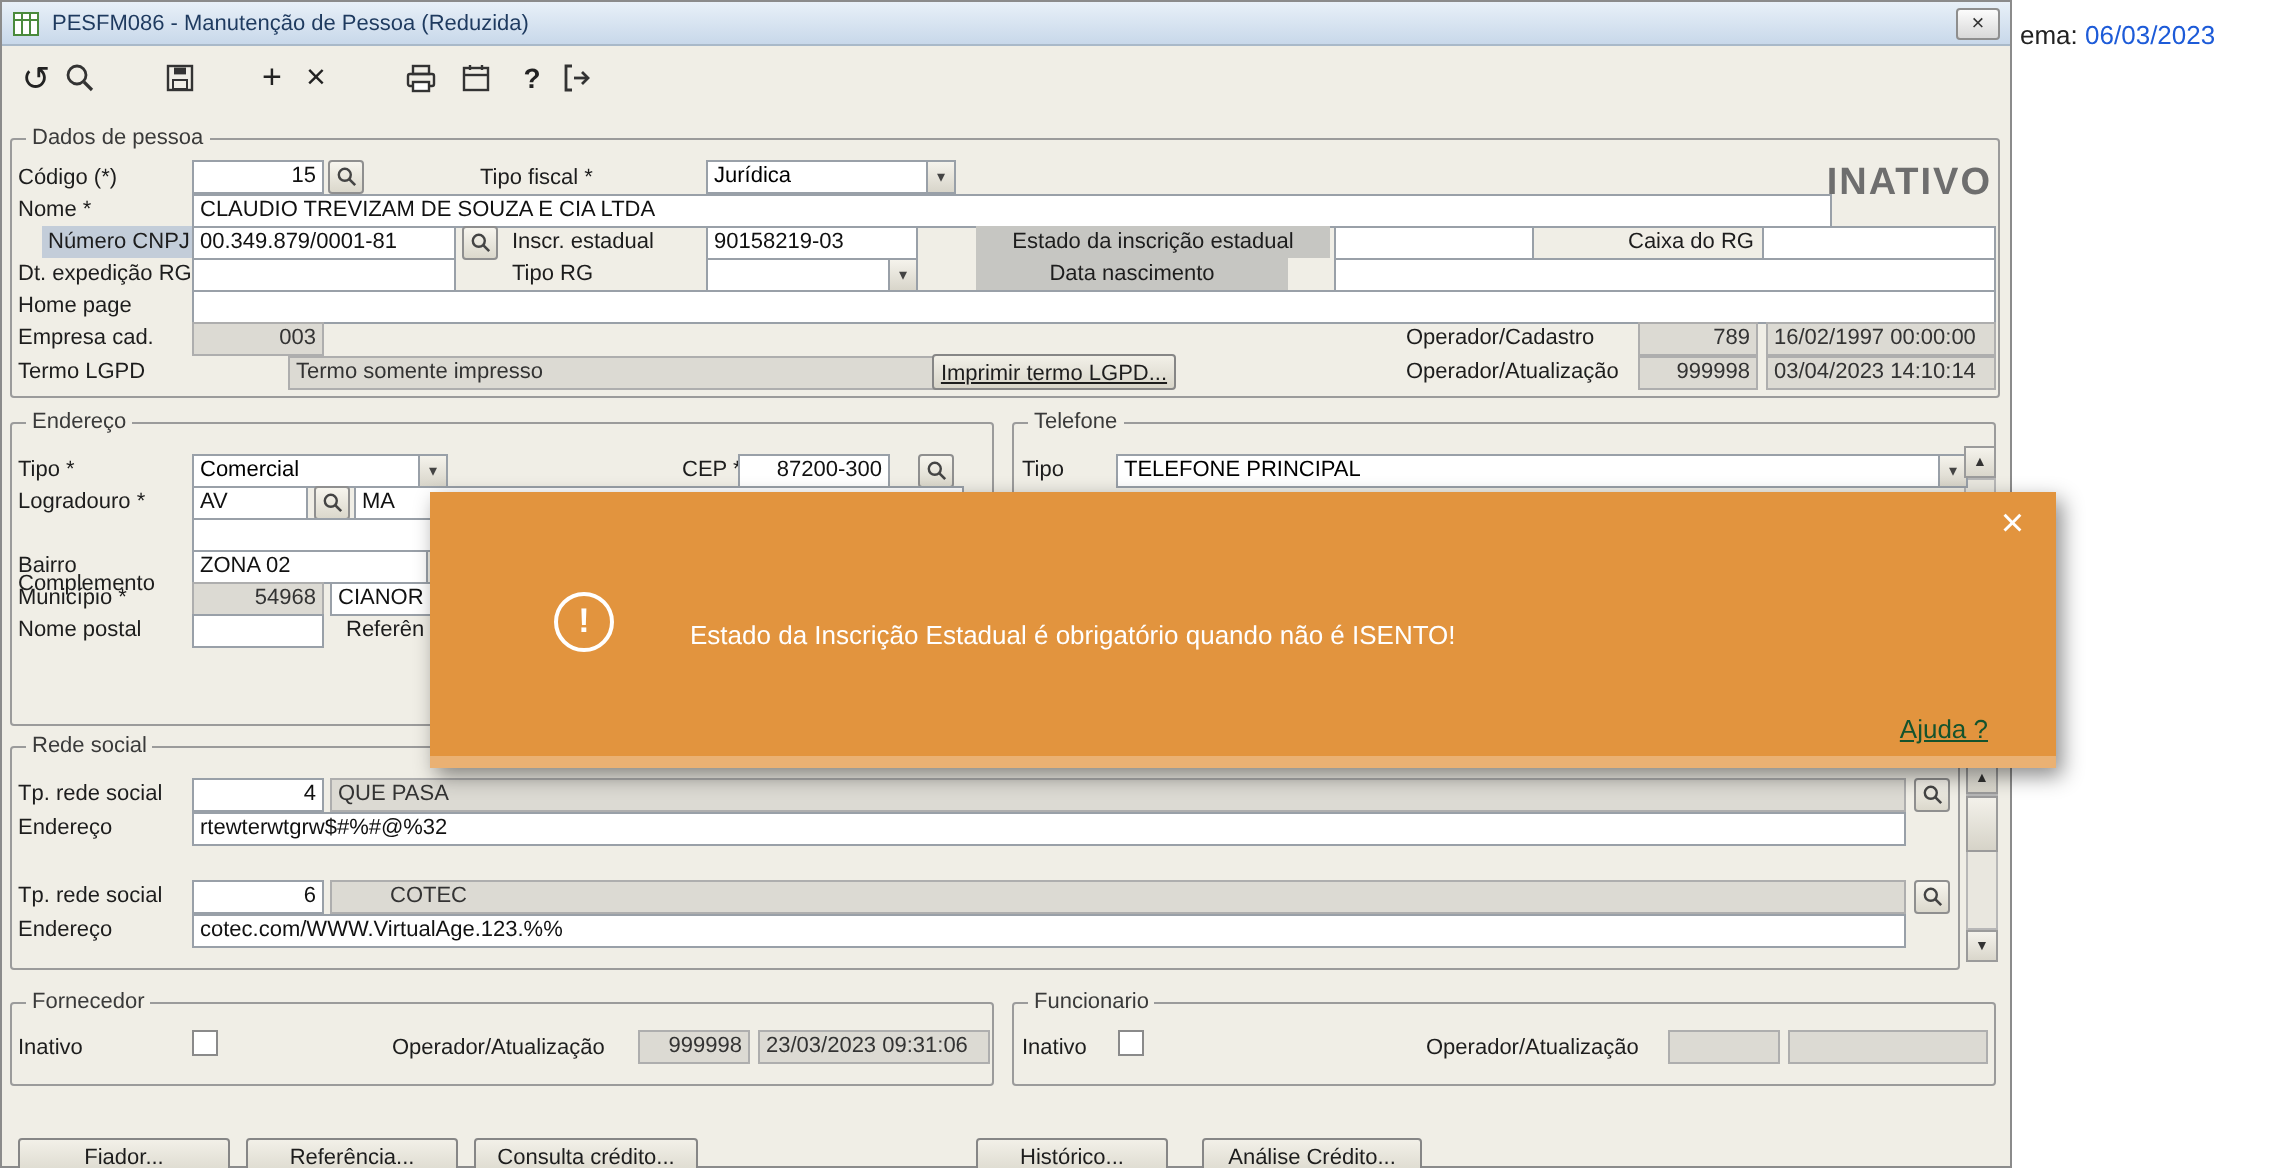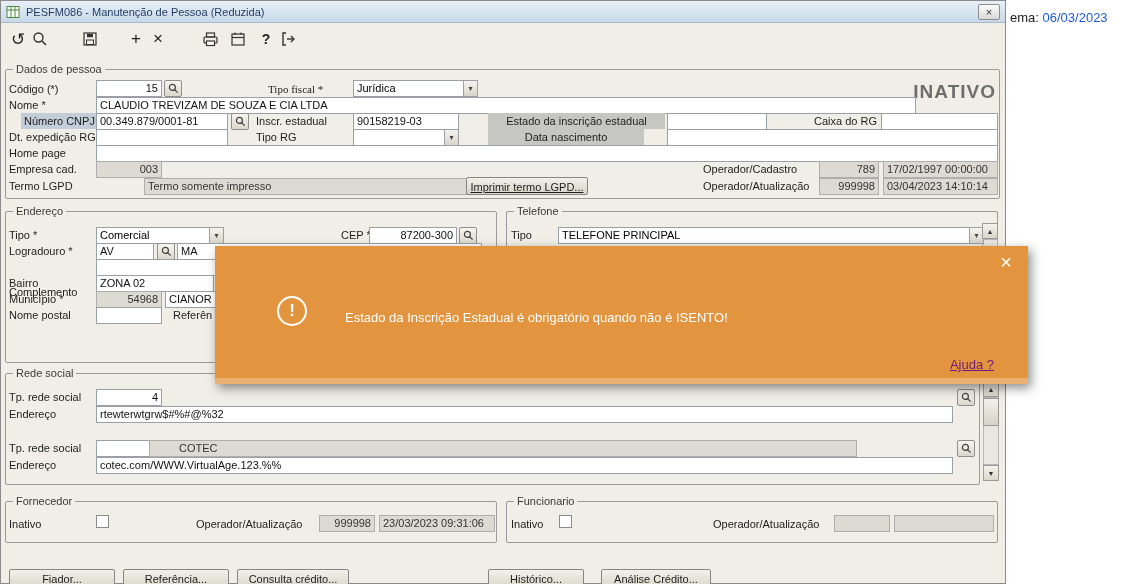--- a/index.html
+++ b/index.html
@@ -46,21 +46,21 @@
   .sb-thumb { position:absolute; width:16px; background:linear-gradient(#f3f1ea,#d6d3c8);
               border:1px solid #9b9b9b; z-index:2; }
   .checkbox { position:absolute; width:13px; height:13px; background:#fff; border:1px solid #8a8a8a; z-index:2; }
   .modal { position:absolute; left:215px; top:246px; width:813px; height:138px; background:#e2943e;
            box-shadow:3px 4px 10px rgba(0,0,0,0.45); z-index:50; }
   .modal-close { position:absolute; right:16px; top:6px; color:#fff; font-size:20px; line-height:20px; cursor:default; }
   .modal-icon { position:absolute; left:62px; top:50px; width:30px; height:30px; border:2px solid #fff;
                 border-radius:50%; color:#fff; font-size:17px; font-weight:bold; display:flex;
                 align-items:center; justify-content:center; }
   .modal-msg { position:absolute; left:130px; top:64px; color:#fff; font-size:13px; white-space:nowrap; }
-  .modal-help { position:absolute; right:34px; bottom:12px; color:#701a75; font-size:13px; text-decoration:underline; }
+  .modal-help { position:absolute; right:34px; bottom:12px; color:#14532d; font-size:13px; text-decoration:underline; }
   .modal-strip { position:absolute; left:0; right:0; bottom:0; height:6px; background:rgba(255,255,255,0.28); }
   .hdr-right { position:absolute; left:1010px; top:10px; font-size:13px; white-space:nowrap; }
   .hdr-right .pre { color:#222; }
   .hdr-right .date { color:#1d5bd8; }
 </style>
 </head>
 <body>
 
 <div class="page">
 
@@ -133,21 +133,21 @@
     <div class="glabel" style="left:12px; top:62px;text-align:right;">Dados de pessoa</div>
 
     <div class="lbl" style="left:8px; top:82px;">Código (*)</div>
     <div class="txt num" style="left:95px; top:79px; width:66px;">15</div>
     <div class="btn-sm" style="left:163px; top:79px;">
       <svg width="11" height="11" viewBox="0 0 11 11">
         <circle cx="4.4" cy="4.4" r="3" fill="none" stroke="#444" stroke-width="1.2"></circle>
         <line x1="6.6" y1="6.6" x2="9.6" y2="9.6" stroke="#444" stroke-width="1.3"></line>
       </svg>
     </div>
-    <div class="lbl" style="left:267px; top:82px;font-family:Liberation Serif, serif;">Tipo fiscal *</div>
+    <div class="lbl" style="left:239px; top:82px;">Tipo fiscal *</div>
     <div class="combo" style="left:352px; top:79px; width:125px;">
       <span>Jurídica</span>
       <span class="arrow">▾</span>
     </div>
     <div class="stamp" style="left:900px; top:80px; width:95px;">INATIVO</div>
 
     <div class="lbl" style="left:8px; top:98px;">Nome *</div>
     <div class="txt" style="left:95px; top:96px; width:820px;">CLAUDIO TREVIZAM DE SOUZA E CIA LTDA</div>
 
     <div class="lbl-hl hl-blue" style="left:20px; top:112px; width:90px;">Número CNPJ</div>
@@ -175,39 +175,39 @@
     <div class="lbl-hl hl-gray" style="left:487px; top:128px; width:156px;">Data nascimento</div>
     <div class="txt" style="left:666px; top:128px; width:331px;"></div>
 
     <div class="lbl" style="left:8px; top:146px;">Home page</div>
     <div class="txt" style="left:95px; top:144px; width:902px;"></div>
 
     <div class="lbl" style="left:8px; top:162px;">Empresa cad.</div>
     <div class="txt ro num" style="left:95px; top:160px; width:66px;">003</div>
     <div class="lbl" style="left:702px; top:162px;">Operador/Cadastro</div>
     <div class="txt ro num" style="left:818px; top:160px; width:60px;">789</div>
-    <div class="txt ro" style="left:882px; top:160px; width:115px;">17/02/1997 00:00:00</div>
+    <div class="txt ro" style="left:882px; top:160px; width:115px;">16/02/1997 00:00:00</div>
 
     <div class="lbl" style="left:8px; top:179px;">Termo LGPD</div>
     <div class="txt ro" style="left:95px; top:177px; width:362px;margin-left:48px;">Termo somente impresso</div>
     <div class="btn" style="left:465px; top:176px; width:122px; height:18px; text-decoration:underline;">Imprimir termo LGPD...</div>
     <div class="lbl" style="left:702px; top:179px;">Operador/Atualização</div>
     <div class="txt ro num" style="left:818px; top:177px; width:60px;">999998</div>
     <div class="txt ro" style="left:882px; top:177px; width:115px;">03/04/2023 14:10:14</div>
 
     <div class="group" style="left:4px; top:210px; width:492px; height:152px;"></div>
     <div class="glabel" style="left:12px; top:204px;">Endereço</div>
 
     <div class="lbl" style="left:8px; top:228px;">Tipo *</div>
     <div class="combo" style="left:95px; top:226px; width:128px;">
       <span>Comercial</span>
       <span class="arrow">▾</span>
     </div>
     <div class="lbl" style="left:340px; top:228px;">CEP *</div>
-    <div class="txt num" style="left:368px; top:226px; width:88px;">87200-300</div>
+    <div class="txt num" style="left:368px; top:226px; width:76px;">87200-300</div>
     <div class="btn-sm" style="left:458px; top:226px;">
       <svg width="11" height="11" viewBox="0 0 11 11">
         <circle cx="4.4" cy="4.4" r="3" fill="none" stroke="#444" stroke-width="1.2"></circle>
         <line x1="6.6" y1="6.6" x2="9.6" y2="9.6" stroke="#444" stroke-width="1.3"></line>
       </svg>
     </div>
 
     <div class="lbl" style="left:8px; top:244px;">Logradouro *</div>
     <div class="txt" style="left:95px; top:242px; width:58px;">AV</div>
     <div class="btn-sm" style="left:156px; top:242px;">
@@ -243,32 +243,33 @@
     <div class="sb-btn" style="left:981px; top:222px;">
       <span>▲</span>
     </div>
     <div class="sb-track" style="left:981px; top:238px; height:12px;"></div>
 
     <div class="group" style="left:4px; top:372px; width:975px; height:112px;"></div>
     <div class="glabel" style="left:12px; top:366px;">Rede social</div>
 
     <div class="lbl" style="left:8px; top:390px;">Tp. rede social</div>
     <div class="txt num" style="left:95px; top:388px; width:66px;">4</div>
+    <div class="txt ro" style="left:164px; top:388px; width:788px;">QUE PASA</div>
     <div class="btn-sm" style="left:956px; top:388px;">
       <svg width="11" height="11" viewBox="0 0 11 11">
         <circle cx="4.4" cy="4.4" r="3" fill="none" stroke="#444" stroke-width="1.2"></circle>
         <line x1="6.6" y1="6.6" x2="9.6" y2="9.6" stroke="#444" stroke-width="1.3"></line>
       </svg>
     </div>
     <div class="lbl" style="left:8px; top:407px;">Endereço</div>
     <div class="txt" style="left:95px; top:405px; width:857px;">rtewterwtgrw$#%#@%32</div>
 
     <div class="lbl" style="left:8px; top:441px;">Tp. rede social</div>
     <div class="txt num" style="left:95px; top:439px; width:66px;">6</div>
-    <div class="txt ro" style="left:148px; top:439px; width:708px;padding-left:29px;">COTEC</div>
+    <div class="txt ro" style="left:164px; top:439px; width:788px;padding-left:29px;">COTEC</div>
     <div class="btn-sm" style="left:956px; top:439px;">
       <svg width="11" height="11" viewBox="0 0 11 11">
         <circle cx="4.4" cy="4.4" r="3" fill="none" stroke="#444" stroke-width="1.2"></circle>
         <line x1="6.6" y1="6.6" x2="9.6" y2="9.6" stroke="#444" stroke-width="1.3"></line>
       </svg>
     </div>
     <div class="lbl" style="left:8px; top:458px;">Endereço</div>
     <div class="txt" style="left:95px; top:456px; width:857px;">cotec.com/WWW.VirtualAge.123.%%</div>
 
     <div class="sb-btn" style="left:982px; top:380px;">

